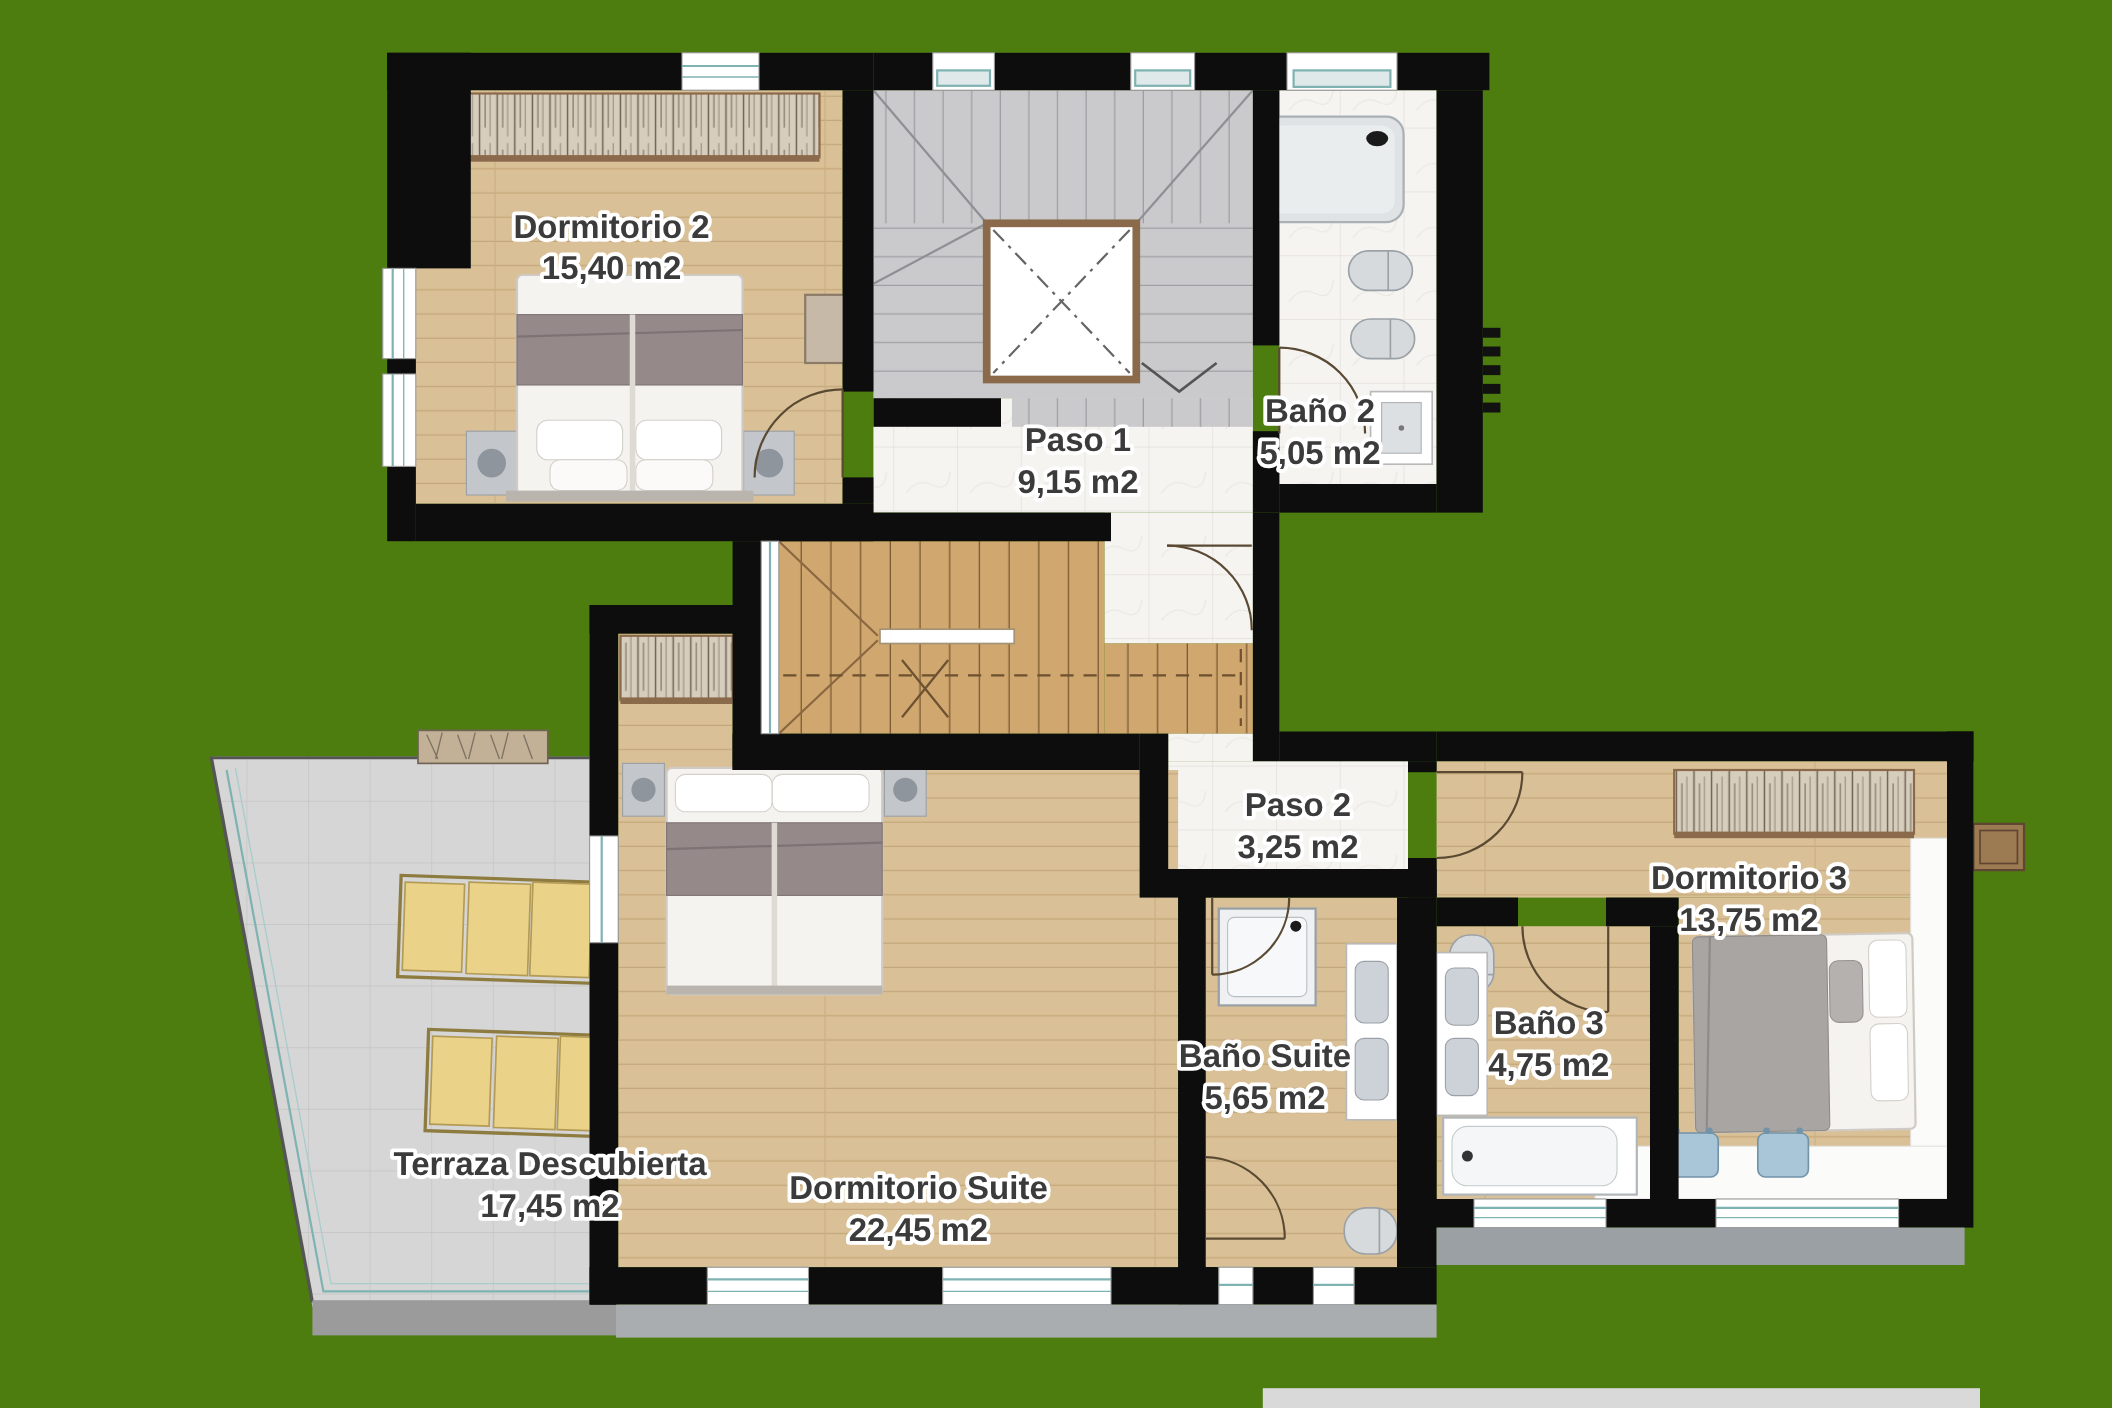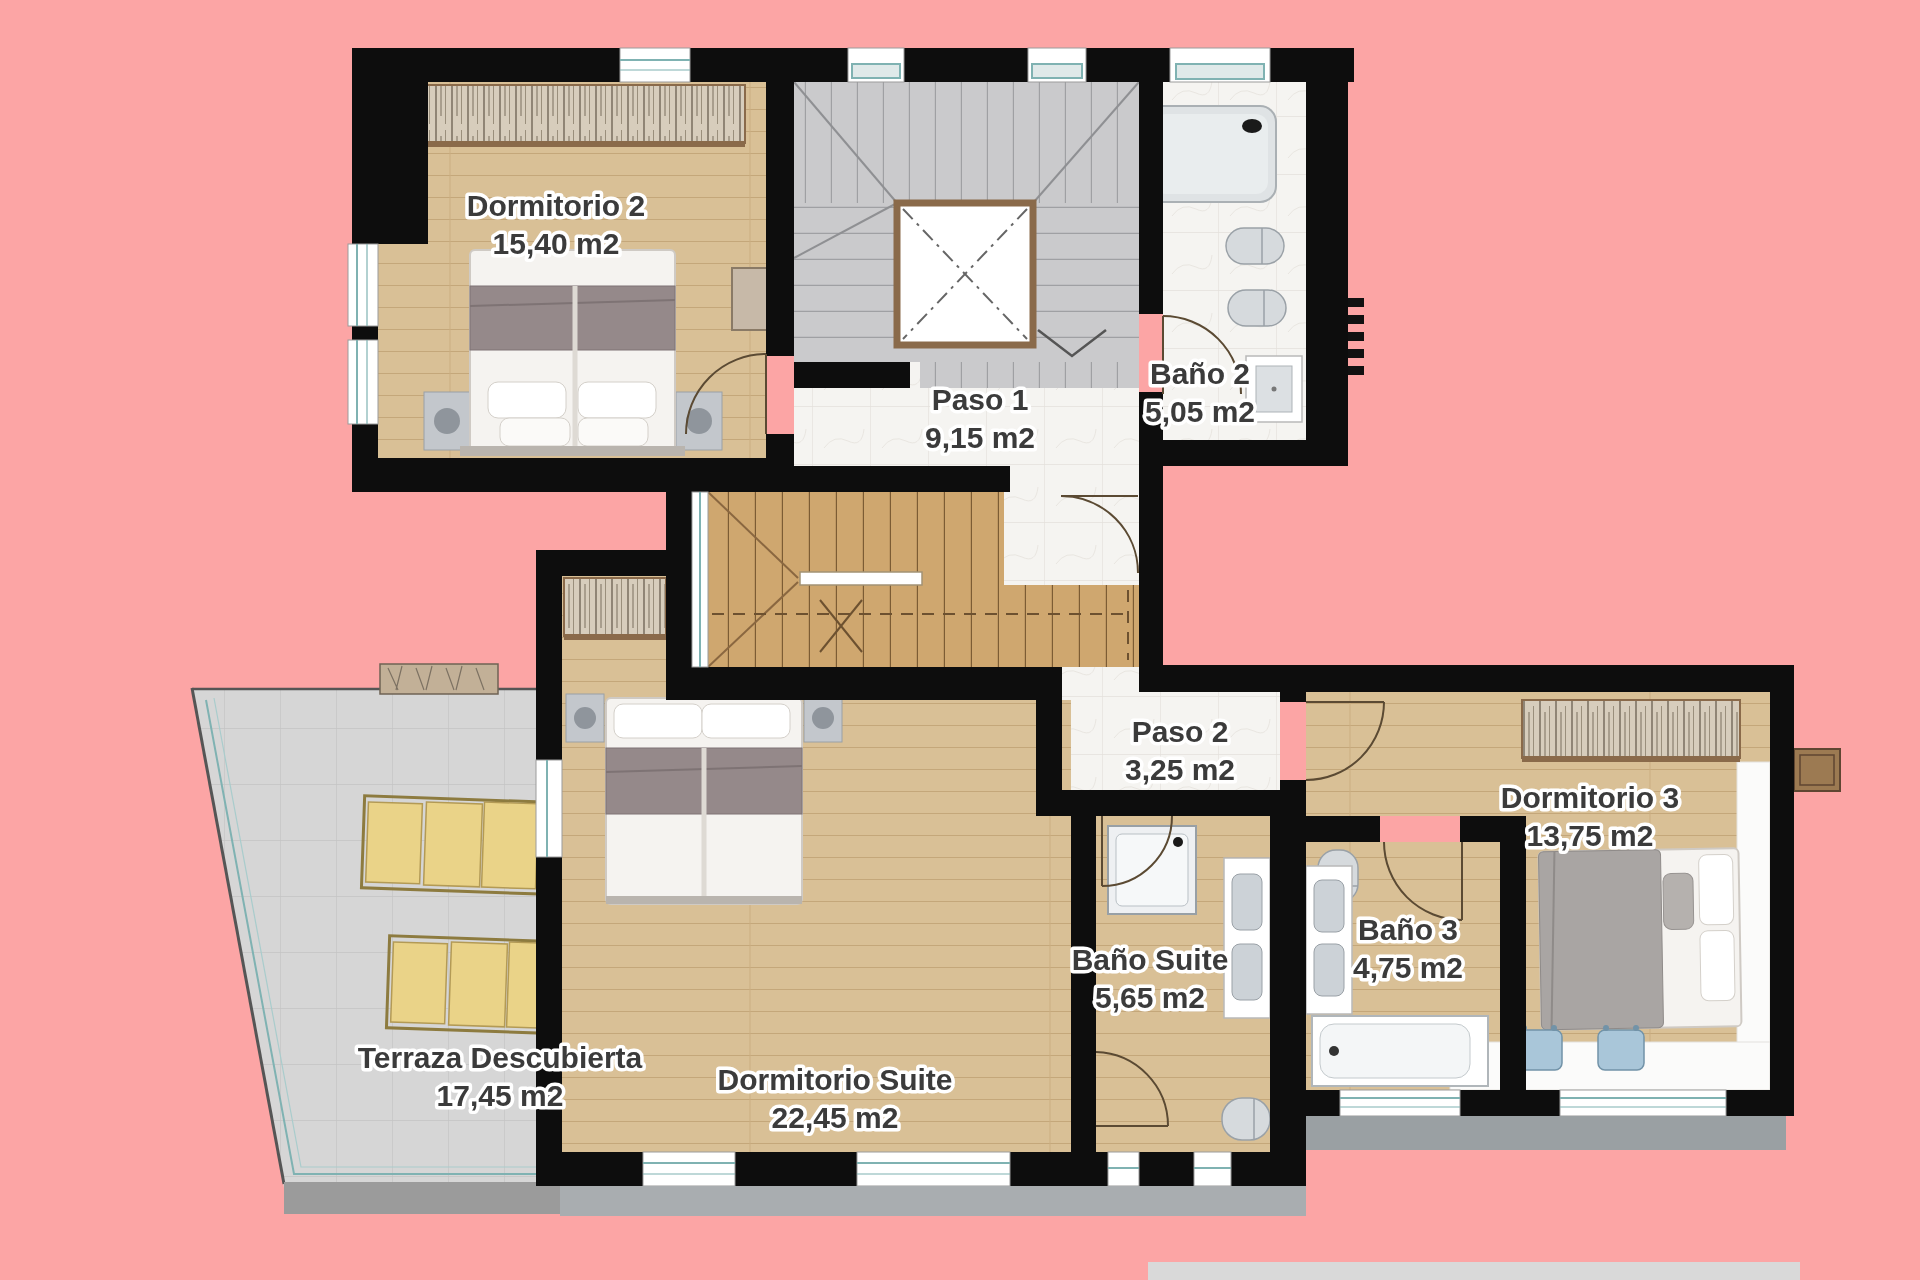--- a/index.html
+++ b/index.html
@@ -1,16 +1,16 @@
 <!DOCTYPE html>
 <html><head>
 <meta charset="utf-8">
 <style>
   html,body{margin:0;padding:0;background:#ffffff;}
-  .stage{width:1920px;height:1280px;position:relative;background:#fca5a5;overflow:hidden;}
+  .stage{width:1920px;height:1280px;position:relative;background:#4d7c0f;overflow:hidden;}
   svg{display:block;}
   .lbl{font:700 30px "Liberation Sans", sans-serif; fill:#3b3b3b; stroke:#ffffff; stroke-width:7px;
        paint-order:stroke; stroke-linejoin:round; text-anchor:middle;}
 </style>
 </head>
 <body>
 
 <div class="stage">
 <svg width="1920" height="1280" viewBox="0 0 1920 1280">
   <defs>

